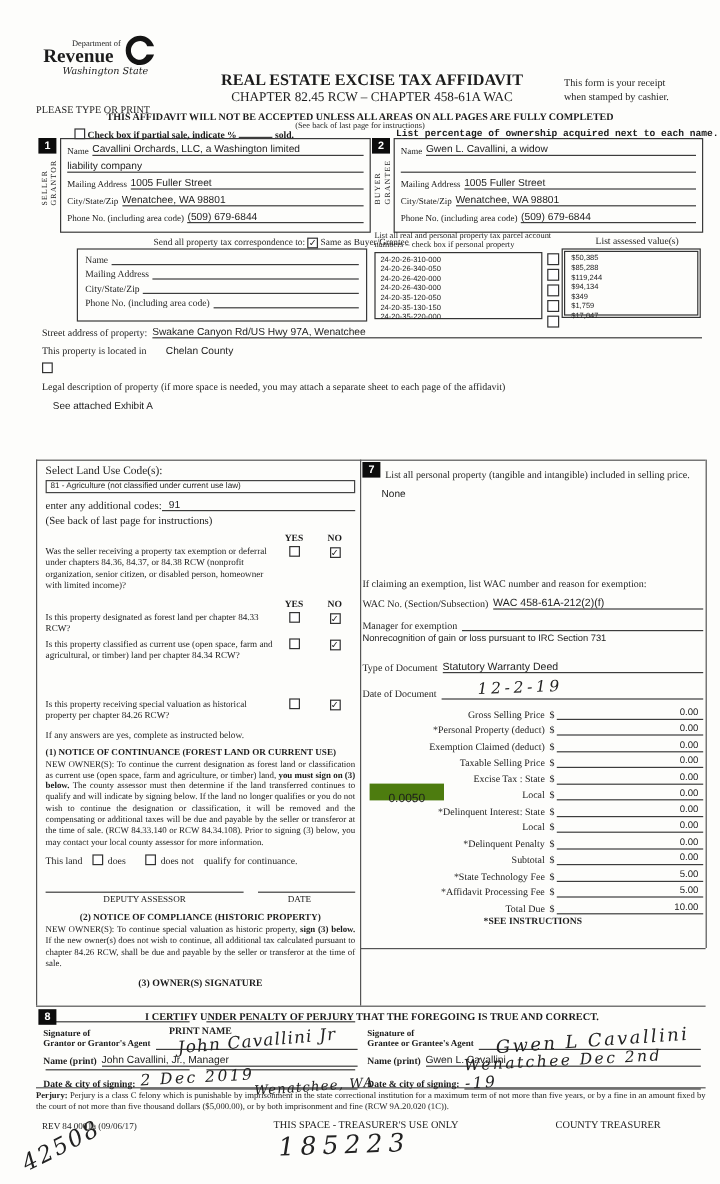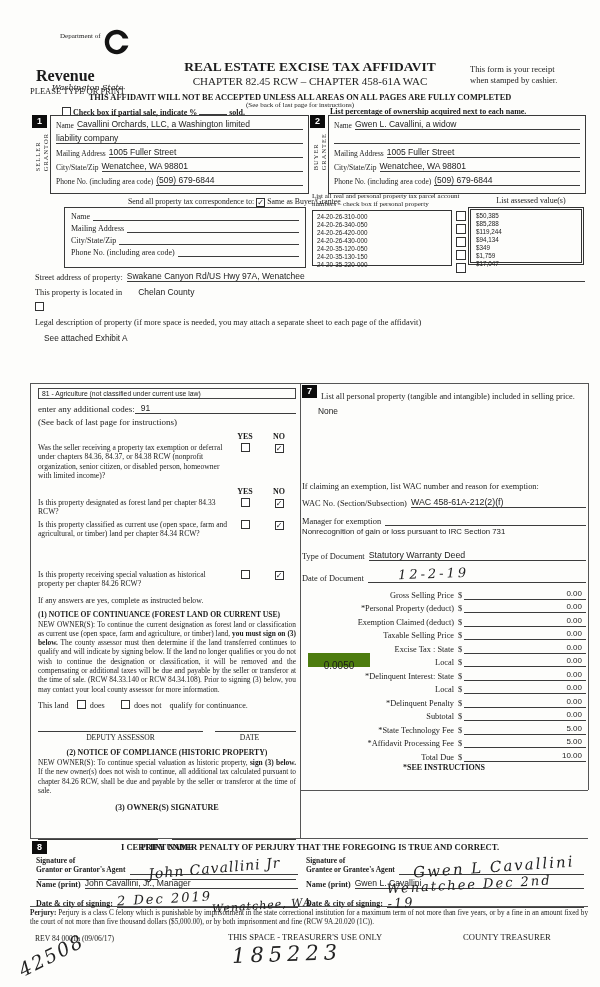--- a/index.html
+++ b/index.html
@@ -30,21 +30,21 @@
   .fee-line { flex:1; border-bottom:1px solid #3c3c3c; text-align:right; font-size:8px; padding-right:4px; line-height:11px; }
   .rate-box { position:absolute; left:6px; top:-2px; width:62px; height:13px; border:7px solid #4d7c0f; text-align:center; font-size:10px; line-height:12px; }
   .sig-label { font-size:7.5px; font-weight:bold; line-height:1.25; white-space:nowrap; }
   .pnum { font-size:6.3px; line-height:8px; white-space:nowrap; }
 </style>
 </head>
 <body>
 
 <div class="abs" style="left:36px; top:32px;">
   <div style="font-size:7px; margin-left:24px;">Department of</div>
-  <div class="b" style="font-size:16px; line-height:15px;margin-top:28px;">Revenue</div>
+  <div class="b" style="font-size:16px; line-height:15px;">Revenue</div>
   <div class="hand" style="font-size:8px; margin-left:16px; transform:none;">Washington State</div>
 </div>
 <span class="abs" style="left:102px; top:28px;">
   <svg width="30" height="28" viewBox="0 0 34 32">
       <path d="M17 2 C9 2 3 8 3 16 C3 24 9 30 17 30 C23 30 28 26 30 20 L23 20 C21.5 23 19.5 25 17 25 C12 25 8 21 8 16 C8 11 12 7 17 7 C20 7 22.5 9 23.5 12 L30 12 C28 6 23 2 17 2 Z" fill="#141414"></path>
     </svg>
 </span>
 
 <div class="abs ctr" style="left:150px; top:59px; width:320px;">
   <div class="b" style="font-size:13.5px;">REAL ESTATE EXCISE TAX AFFIDAVIT</div>
@@ -56,21 +56,21 @@
 </div>
 <div class="abs" style="left:30px; top:86px; font-size:8.5px;">PLEASE TYPE OR PRINT</div>
 <div class="abs ctr b" style="left:0; top:93px; width:600px; font-size:8.4px;">THIS AFFIDAVIT WILL NOT BE ACCEPTED UNLESS ALL AREAS ON ALL PAGES ARE FULLY COMPLETED</div>
 <div class="abs ctr" style="left:0; top:101px; width:600px; font-size:7px;">(See back of last page for instructions)</div>
 <div class="abs" style="left:62px; top:107px; font-size:8px; font-weight:bold;">
   <span class="cb"></span>
   <span>Check box if partial sale, indicate %</span>
   <span class="ul" style="display:inline-block; width:28px;"></span>
   <span>sold.</span>
 </div>
-<div class="abs b" style="left:330px; top:107px; font-size:8px;">List percentage of ownership acquired next to each name.</div>
+<div class="abs b" style="left:330px; top:107px; font-size:8px;font-family:Liberation Mono, monospace;">List percentage of ownership acquired next to each name.</div>
 
 <div class="abs" style="left:32px; top:115px; width:277px; height:79px;">
   <span class="badge abs" style="left:0; top:0;">1</span>
   <div class="side-label">
     <span>SELLER</span><br>
     <span>GRANTOR</span>
   </div>
   <div class="sec-fields">
     <div class="frow">
       <span class="flabel">Name</span>
@@ -191,20 +191,21 @@
 
 <div class="hline" style="left:30px; top:383px; width:558px;"></div>
 <div class="vline" style="left:30px; top:383px; height:455px;"></div>
 <div class="vline" style="left:300px; top:383px; height:455px;"></div>
 <div class="vline" style="left:588px; top:383px; height:407px;"></div>
 <div class="hline" style="left:300px; top:790px; width:288px;"></div>
 <div class="hline" style="left:30px; top:838px; width:558px;"></div>
 <div class="hline" style="left:30px; top:906px; width:558px;"></div>
 
 <div class="abs" style="left:38px; top:388px; width:258px;">
+  <div style="font-size:9.5px; margin-bottom:2px;">Select Land Use Code(s):</div>
   <div class="sans" style="border:1px solid #444; font-size:6.8px; padding:1px 3px; margin-bottom:4px;">81 - Agriculture (not classified under current use law)</div>
   <div style="font-size:9px; margin-bottom:3px; display:flex; align-items:flex-end;">
     <span>enter any additional codes:</span>
     <span class="ul sans" style="flex:1; font-size:8.5px; padding-left:6px;">91</span>
   </div>
   <div style="font-size:9px; margin-bottom:5px;">(See back of last page for instructions)</div>
 
   <div class="q-row b" style="margin-bottom:2px;">
     <span class="q-text"></span>
     <span class="q-cell">YES</span>

